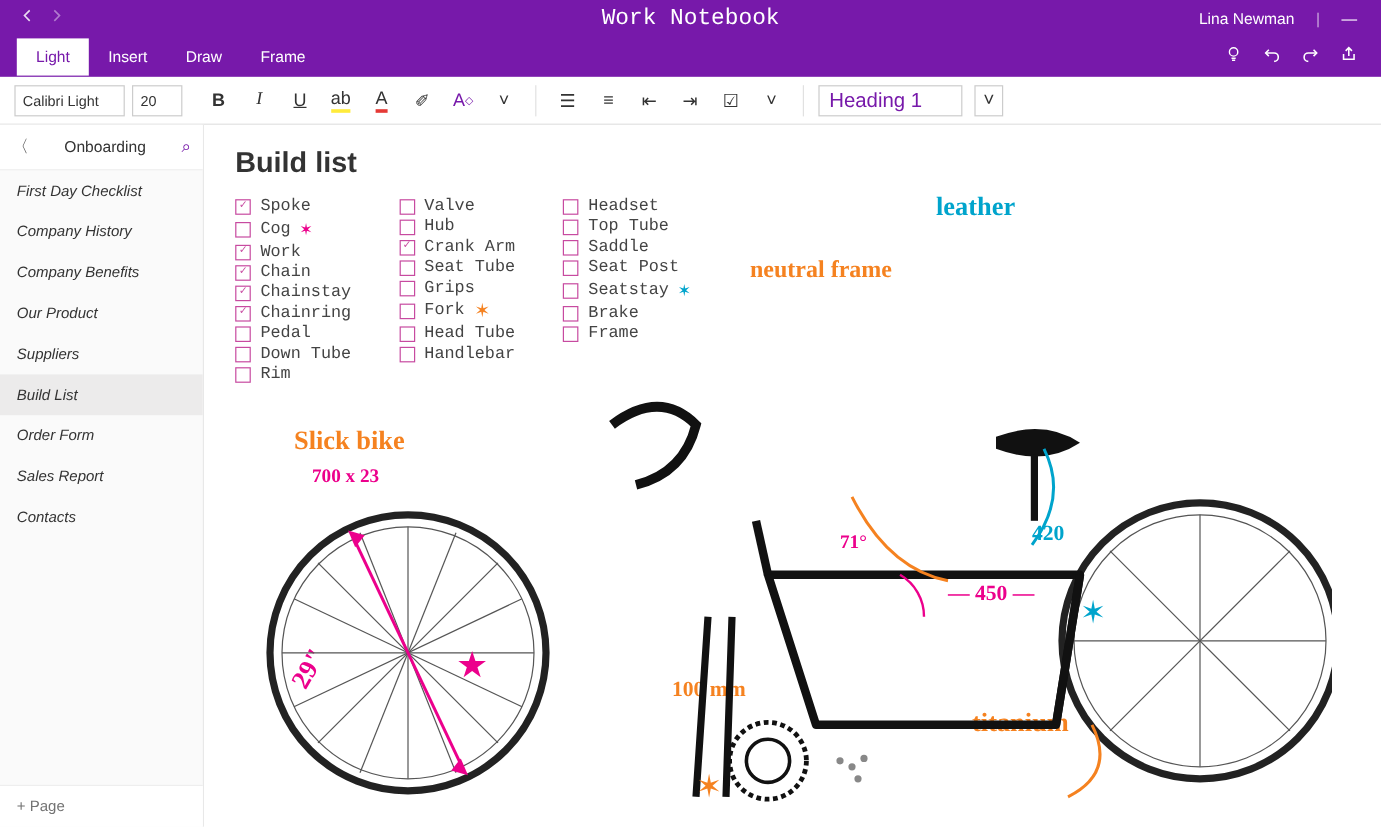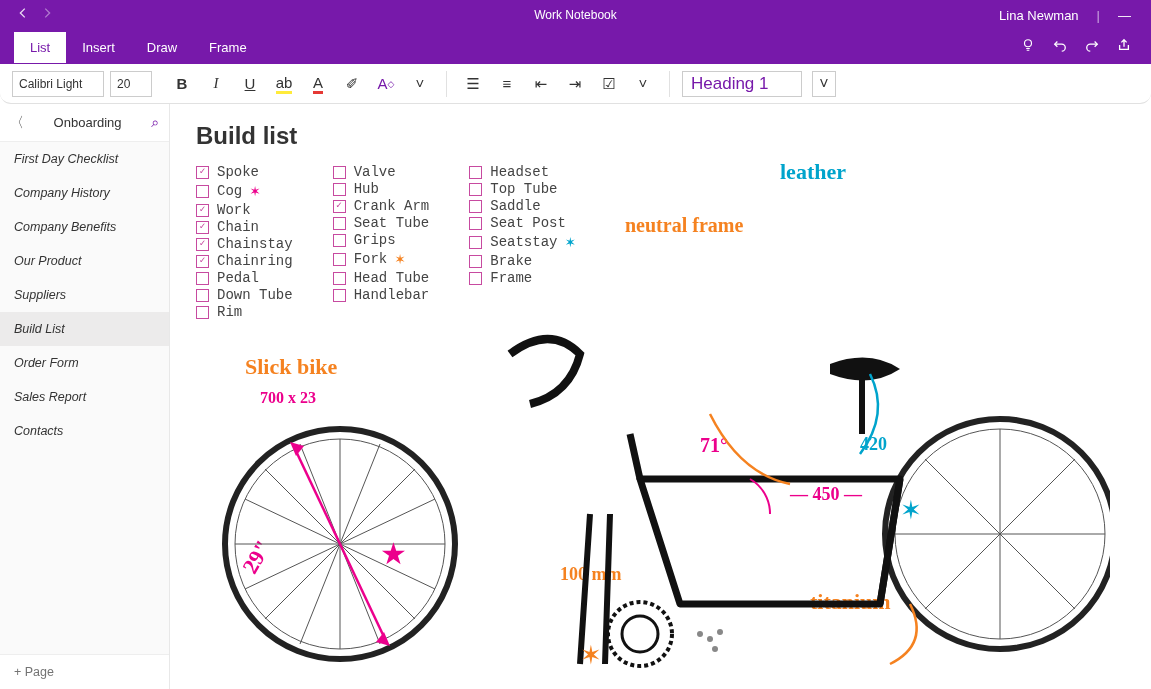--- a/index.html
+++ b/index.html
@@ -1,26 +1,26 @@
 <!DOCTYPE html>
 <html><head>
 <meta charset="utf-8">
 <style>
   * { box-sizing: border-box; margin: 0; padding: 0; }
   body { font-family: "Segoe UI", Arial, sans-serif; width: 1151px; height: 689px; overflow: hidden; background: #fff; color: #333; }
   .titlebar { background: #7719aa; color: #fff; display: flex; align-items: center; height: 30px; position: relative; }
   .titlebar .nav-arrows { display: flex; gap: 10px; padding-left: 16px; opacity: .85; }
-  .titlebar .title { position: absolute; left: 50%; transform: translateX(-50%); font-size: 12px; }
+  .titlebar .title { position: absolute; left: 50%; transform: translateX(-50%); font-size: 19px; font-family: Liberation Mono, monospace; }
   .titlebar .right { margin-left: auto; display: flex; align-items: center; gap: 18px; padding-right: 20px; font-size: 13px; }
   .ribbon-tabs { background: #7719aa; color: #fff; display: flex; align-items: center; height: 34px; padding-left: 14px; }
   .tab { padding: 8px 16px; font-size: 13px; cursor: pointer; }
   .tab.active { background: #fff; color: #7719aa; }
   .ribbon-tabs .right-icons { margin-left: auto; display: flex; align-items: center; gap: 18px; padding-right: 20px; }
   .right-icons svg, .nav-arrows svg, .wicons svg { stroke: #fff; }
-  .toolbar { display: flex; align-items: center; height: 40px; border-bottom: 1px solid #e1e1e1; padding: 0 12px; gap: 6px; border-radius: 11px; }
+  .toolbar { display: flex; align-items: center; height: 40px; border-bottom: 1px solid #e1e1e1; padding: 0 12px; gap: 6px; }
   .font-name, .font-size, .style-picker { border: 1px solid #ccc; height: 26px; font-size: 12px; background: #fff; display: flex; align-items: center; }
   .font-name { width: 92px; padding: 0 6px; }
   .font-size { width: 42px; padding: 0 6px; margin-right: 10px; }
   .tool-btn { width: 28px; height: 28px; display: flex; align-items: center; justify-content: center; cursor: pointer; font-size: 15px; }
   .sep { width: 1px; height: 26px; background: #e1e1e1; margin: 0 6px; }
   .style-picker { width: 120px; padding: 0 8px; color: #7719aa; font-size: 17px; font-weight: 400; }
   .style-chevron { width: 24px; height: 26px; border:1px solid #ccc; display:flex; align-items:center; justify-content:center; margin-left:4px;}
   .body { display: flex; height: calc(689px - 30px - 34px - 40px); }
   .sidebar { width: 170px; border-right: 1px solid #e8e8e8; display: flex; flex-direction: column; background:#fafafa; }
   .section-header { display:flex; align-items:center; justify-content:space-between; height:38px; padding:0 10px; border-bottom:1px solid #eee; background:#fff;}
@@ -31,21 +31,21 @@
   .page-item { padding: 10px 14px; font-size: 12.5px; cursor:pointer; }
   .page-item.selected { background:#ecebeb; }
   .add-page { padding:10px 14px; font-size:12.5px; color:#737373; border-top:1px solid #eee; background:#fff;}
   .canvas { flex:1; position:relative; padding: 18px 26px; overflow:hidden; }
   .note-title { font-size: 24px; font-weight: 600; margin-bottom: 14px; font-family:"Segoe UI",Arial,sans-serif;}
   .checklist-cols { display:flex; gap:40px; font-family: "Consolas","Courier New",monospace; font-size:14px; color:#444; }
   .checklist-col { display:flex; flex-direction:column; gap:1px; }
   .ci { display:flex; align-items:center; gap:8px; }
   .box { width:13px; height:13px; border:1.5px solid #c74aa0; display:inline-flex; align-items:center; justify-content:center; font-size:10px; color:#c74aa0; line-height:1;}
   .doodle { position:absolute; font-family: "Segoe Script","Comic Sans MS",cursive; font-weight:600;}
-  .orange { color:#f58220; } .magenta { color:#ec008c; } .teal{ color:#00a4cc; }
+  .orange { color:#f58220;font-family:Liberation Serif, serif; } .magenta { color:#ec008c; } .teal{ color:#00a4cc; }
   svg.icon { width:14px; height:14px; }
 </style>
 </head>
 <body>
 
 <div class="titlebar">
   <div class="nav-arrows">
     <span><svg class="icon" viewBox="0 0 16 16" fill="none" stroke="currentColor" stroke-width="1.5">
           <path d="M10 3 5 8l5 5"></path>
         </svg></span>
@@ -55,21 +55,21 @@
   </div>
   <div class="title">Work Notebook</div>
   <div class="right">
     <span>Lina Newman</span>
     <span style="opacity:.6">|</span>
     <span>—</span>
   </div>
 </div>
 
 <div class="ribbon-tabs">
-  <div class="tab active">List</div>
+  <div class="tab active">Light</div>
   <div class="tab">Insert</div>
   <div class="tab">Draw</div>
   <div class="tab">Frame</div>
   <div class="right-icons wicons">
     <span><svg class="icon" viewBox="0 0 16 16" fill="none" stroke="currentColor" stroke-width="1.3">
           <circle cx="8" cy="6" r="4"></circle>
           <path d="M6 12h4M6.5 14h3"></path>
         </svg></span>
     <span><svg class="icon" viewBox="0 0 16 16" fill="none" stroke="currentColor" stroke-width="1.5">
           <path d="M5 4 2 7l3 3"></path>
@@ -248,21 +248,21 @@
             <span>Frame</span>
           </div>
         </div>
     </div>
 
     <span class="doodle orange" style="left:75px; top:250px; font-size:22px">Slick bike</span>
     <span class="doodle magenta" style="left:90px; top:285px; font-size:16px">700 x 23</span>
     <span class="doodle magenta" style="left:70px; top:440px; font-size:22px; transform:rotate(-60deg)">29"</span>
     <span class="doodle orange" style="left:390px; top:460px; font-size:18px">100 mm</span>
     <span class="doodle orange" style="left:455px; top:110px; font-size:20px; line-height:1.1"><span>neutral frame</span></span>
-    <span class="doodle magenta" style="left:530px; top:330px; font-size:20px">71°</span>
+    <span class="doodle magenta" style="left:530px; top:340px; font-size:16px">71°</span>
     <span class="doodle magenta" style="left:620px; top:380px; font-size:18px">— <span>450</span> —</span>
     <span class="doodle teal" style="left:690px; top:330px; font-size:18px">420</span>
     <span class="doodle teal" style="left:610px; top:55px; font-size:22px">leather</span>
     <span class="doodle orange" style="left:640px; top:485px; font-size:22px">titanium</span>
 
     <svg style="position:absolute; left:40px; top:200px;" width="900" height="400" viewBox="0 0 900 400">
 
       <g stroke="#222" fill="none" stroke-width="6">
           <circle cx="130" cy="240" r="115"></circle>
         </g>

